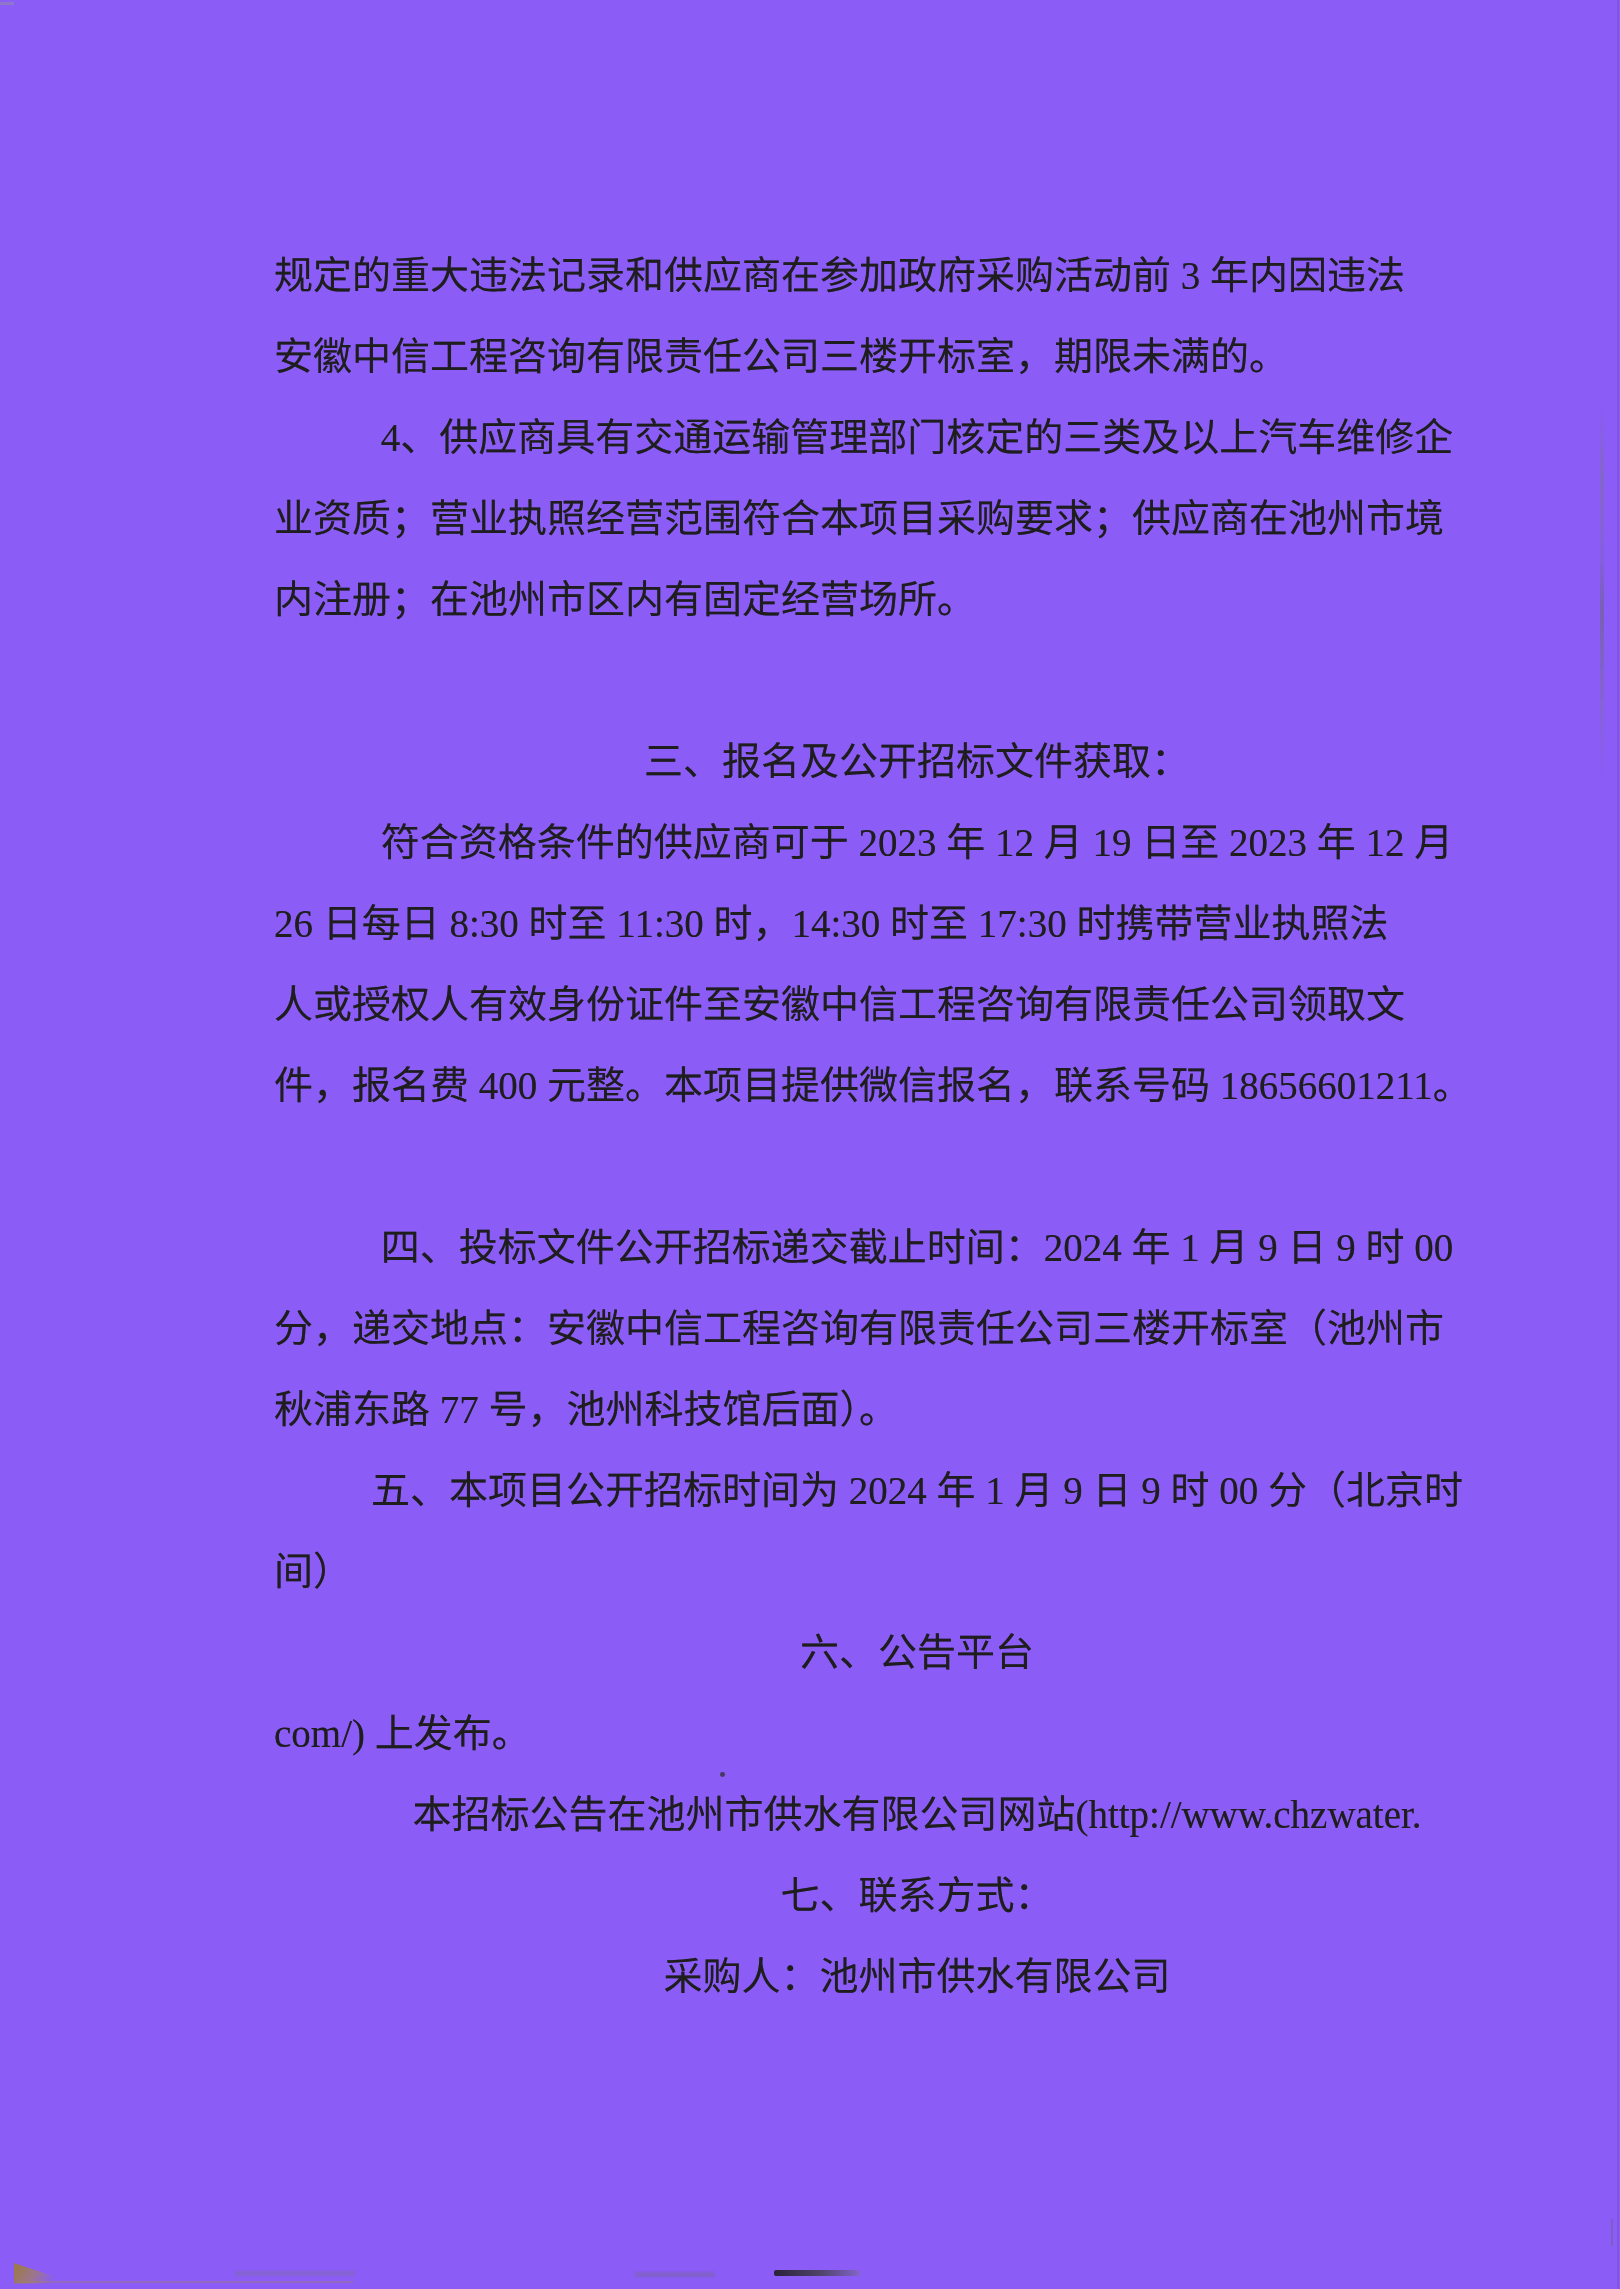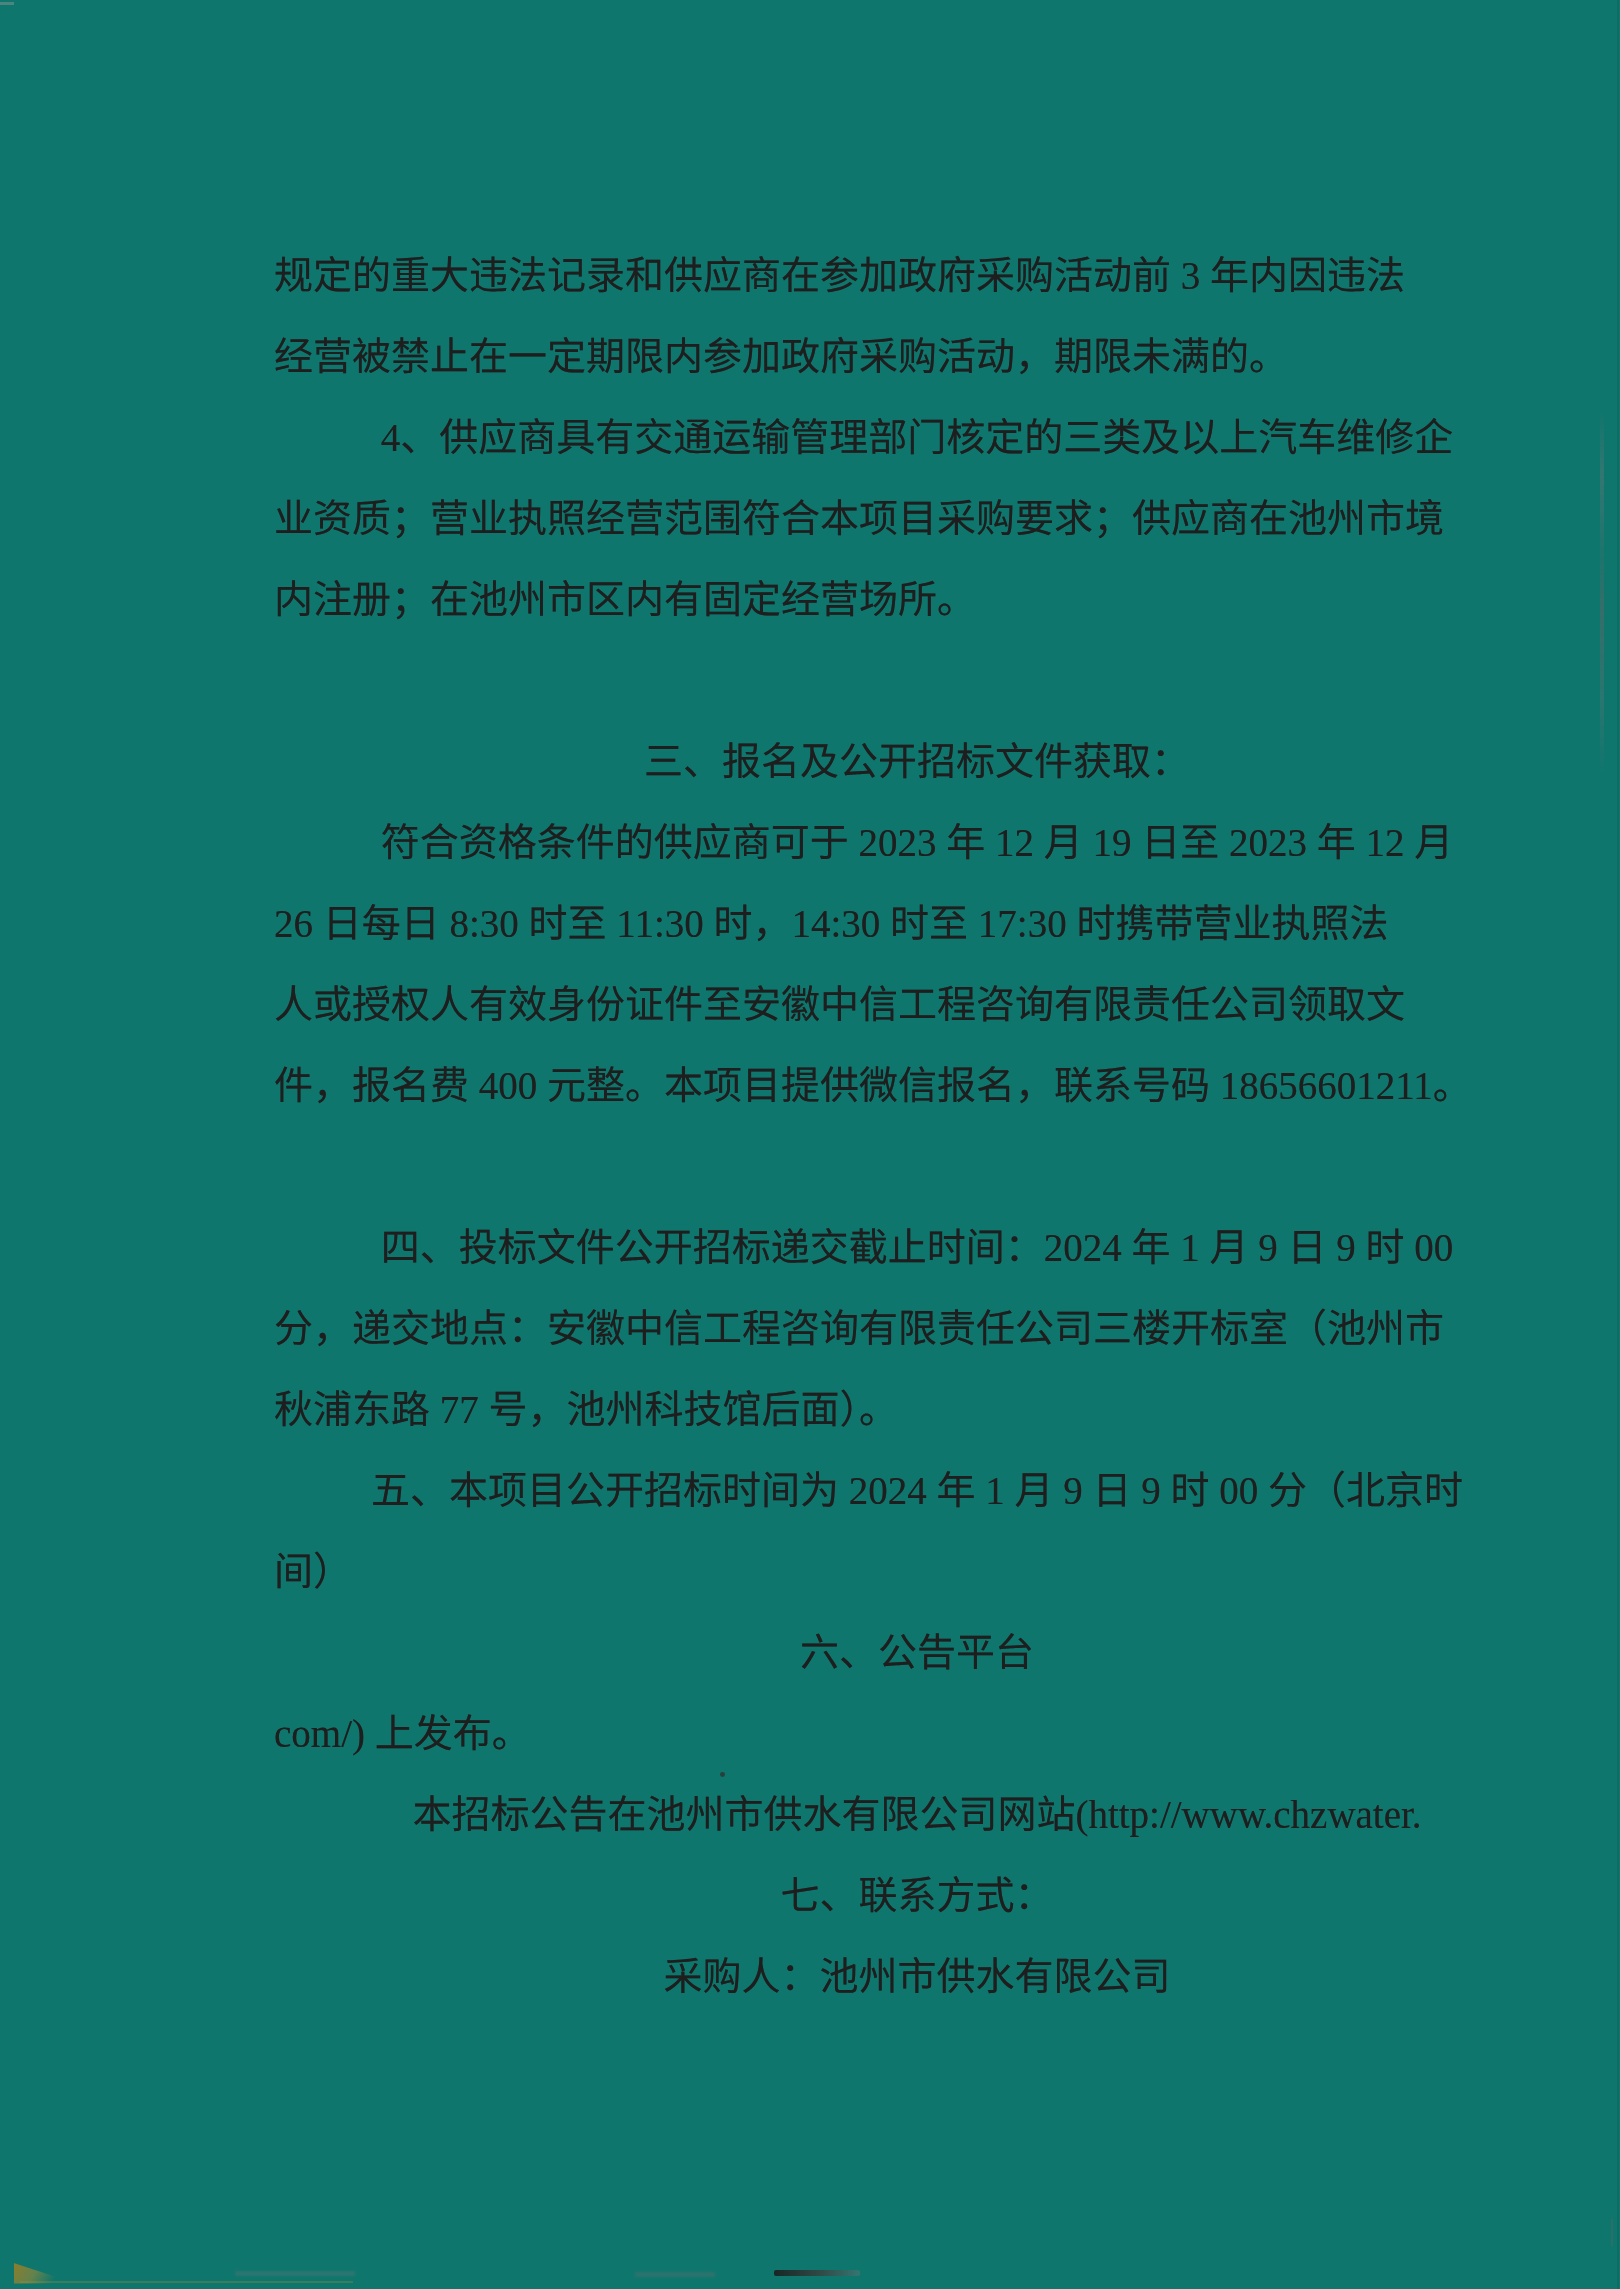--- a/index.html
+++ b/index.html
@@ -4,21 +4,21 @@
 <style>
   html,body{margin:0;padding:0;}
   body{
     width:1620px;height:2290px;
     background:#f4f4f4;
     font-family:"Liberation Serif","DejaVu Serif",serif;
   }
   .page{
     position:relative;
     width:1620px;height:2290px;
-    background:#0f766e;
+    background:#8b5cf6;
     overflow:hidden;
     color:#1e1e1e;
   }
   .doc-body{
     position:absolute;
     left:274px;top:235px;
     width:1215px;
   }
   .doc-line{
     display:block;
@@ -94,21 +94,21 @@
     filter:blur(0.4px);
   }
 </style>
 </head>
 <body>
 
 <div class="page">
 
   <div class="doc-body" id="doc-lines">
       <div class="doc-line">规定的重大违法记录和供应商在参加政府采购活动前 3 年内因违法</div>
-      <div class="doc-line">经营被禁止在一定期限内参加政府采购活动，期限未满的。</div>
+      <div class="doc-line">安徽中信工程咨询有限责任公司三楼开标室，期限未满的。</div>
       <div class="doc-line indent">4、供应商具有交通运输管理部门核定的三类及以上汽车维修企</div>
       <div class="doc-line">业资质；营业执照经营范围符合本项目采购要求；供应商在池州市境</div>
       <div class="doc-line">内注册；在池州市区内有固定经营场所。</div>
       <div class="doc-line indent gap-before">三、报名及公开招标文件获取：</div>
       <div class="doc-line indent">符合资格条件的供应商可于 2023 年 12 月 19 日至 2023 年 12 月</div>
       <div class="doc-line">26 日每日 8:30 时至 11:30 时，14:30 时至 17:30 时携带营业执照法</div>
       <div class="doc-line">人或授权人有效身份证件至安徽中信工程咨询有限责任公司领取文</div>
       <div class="doc-line">件，报名费 400 元整。本项目提供微信报名，联系号码 18656601211。</div>
       <div class="doc-line indent gap-before">四、投标文件公开招标递交截止时间：2024 年 1 月 9 日 9 时 00</div>
       <div class="doc-line">分，递交地点：安徽中信工程咨询有限责任公司三楼开标室（池州市</div>

